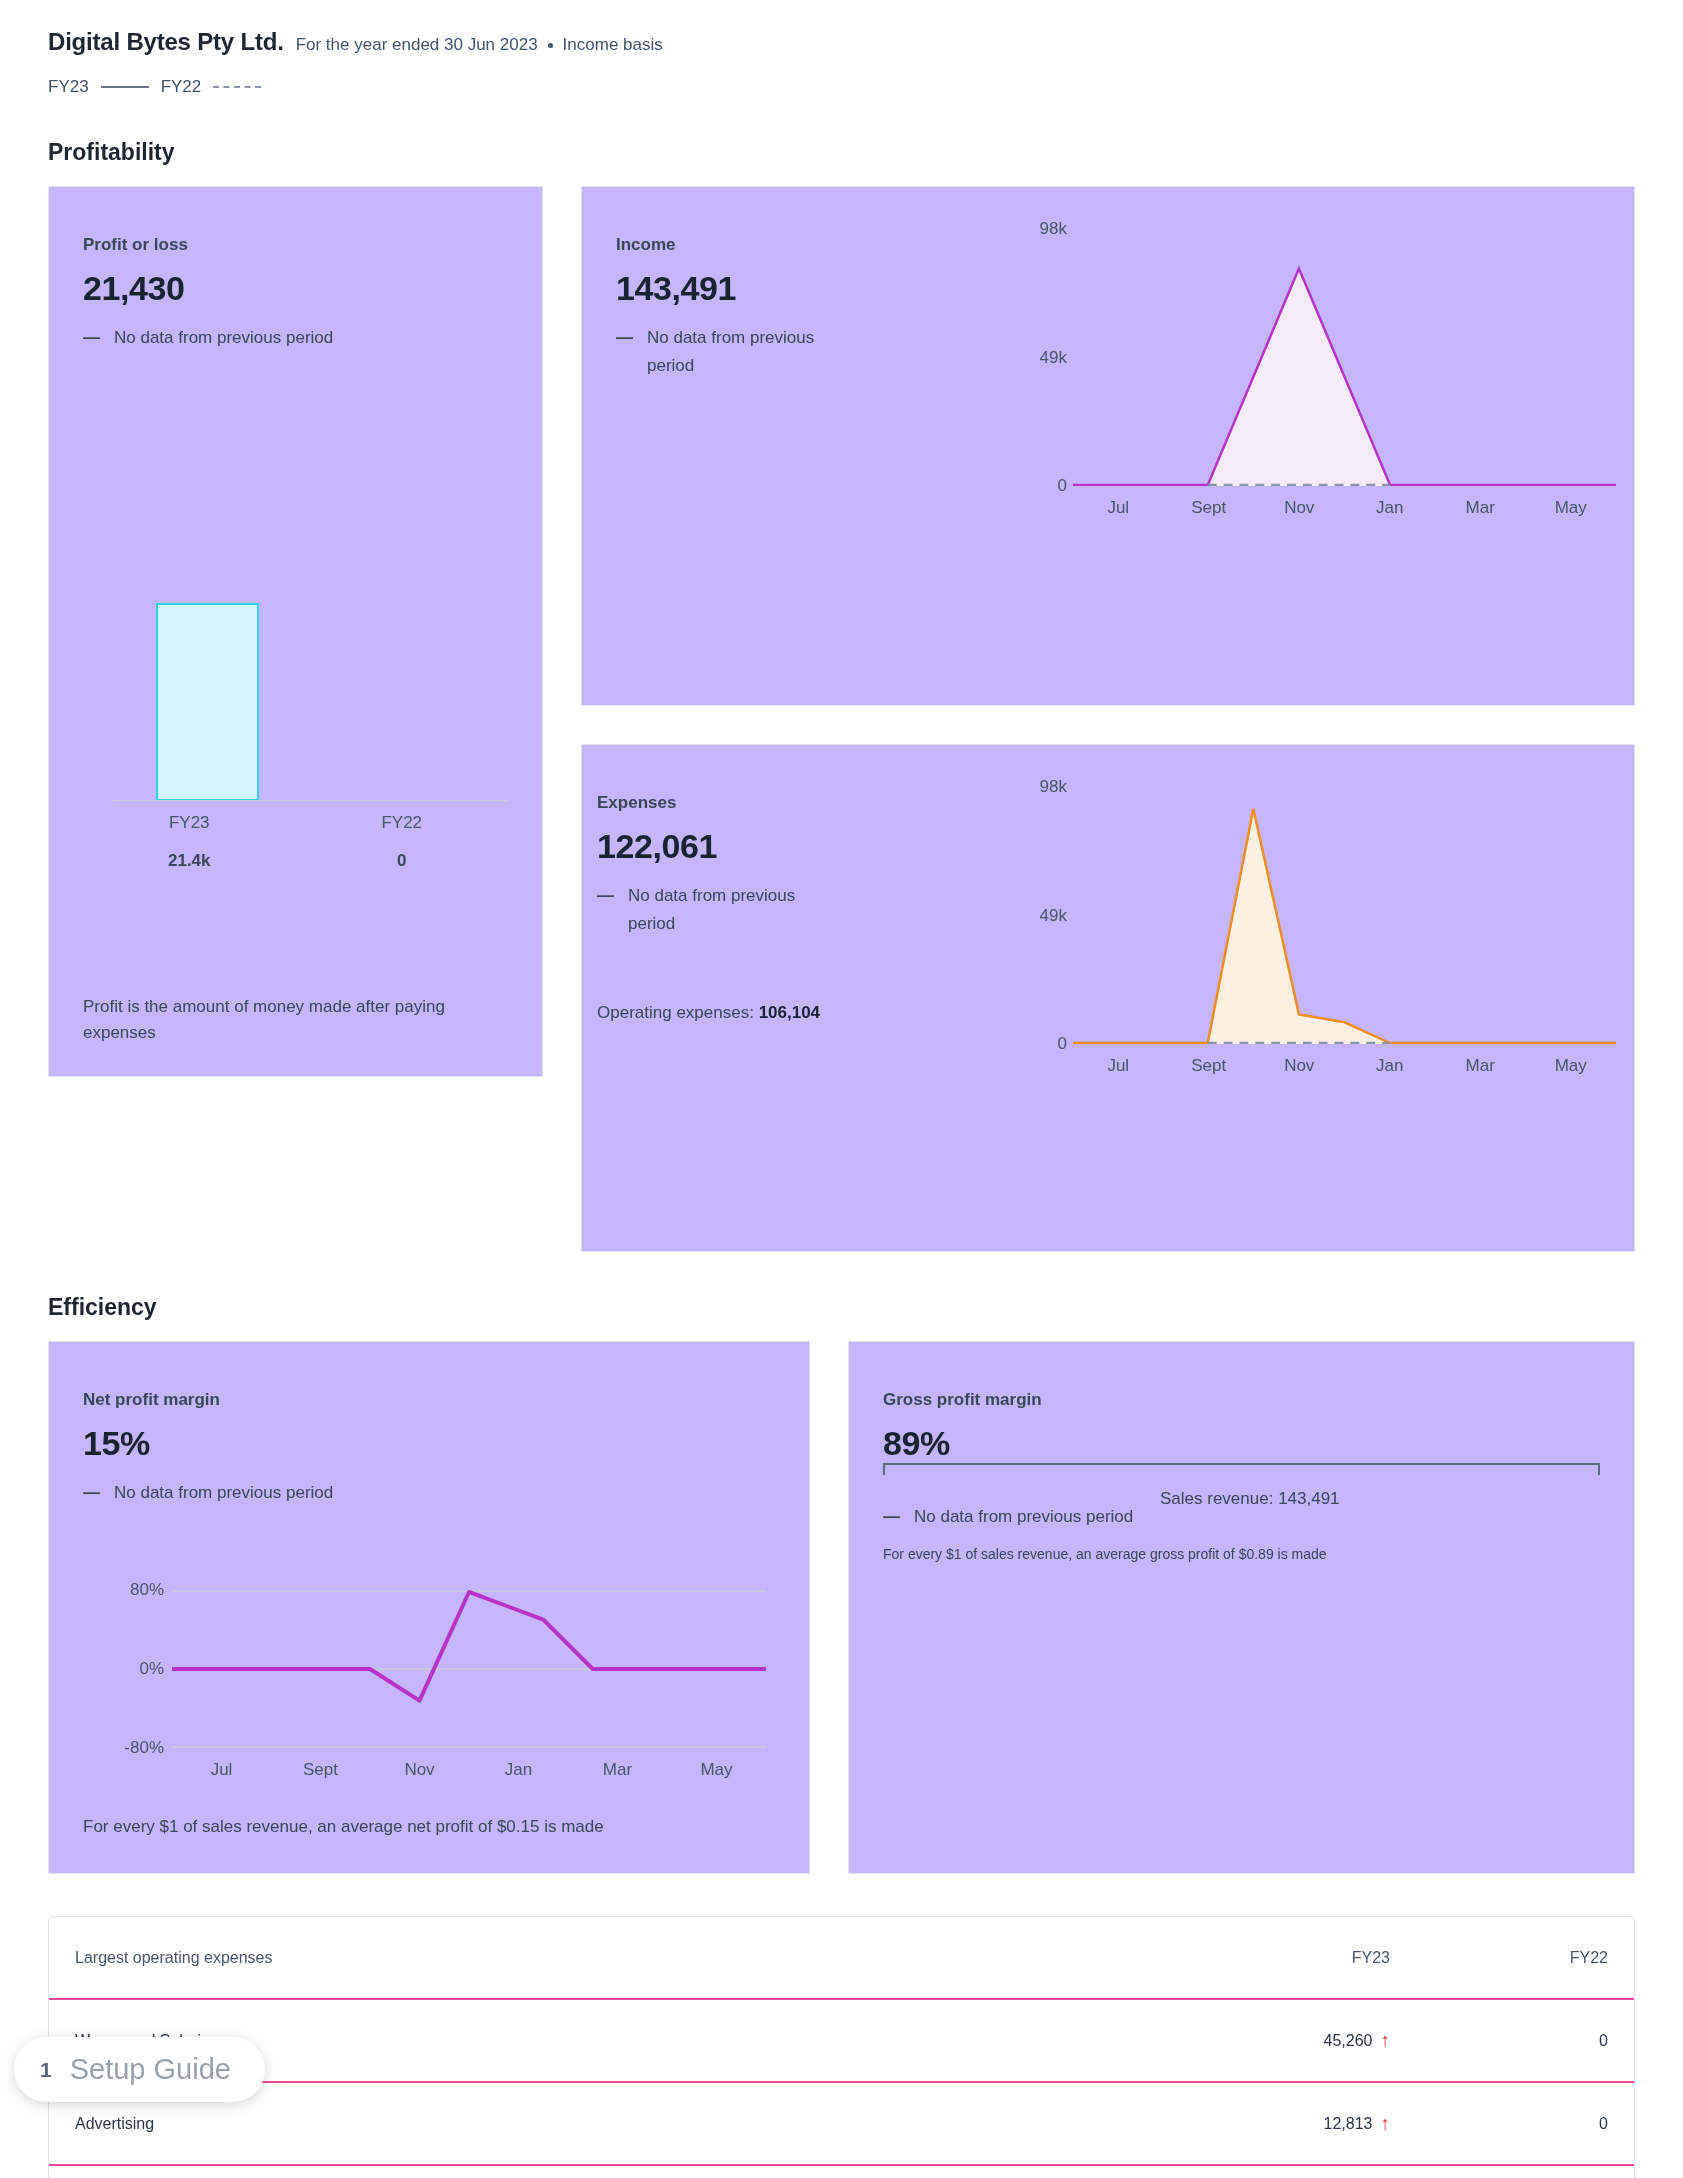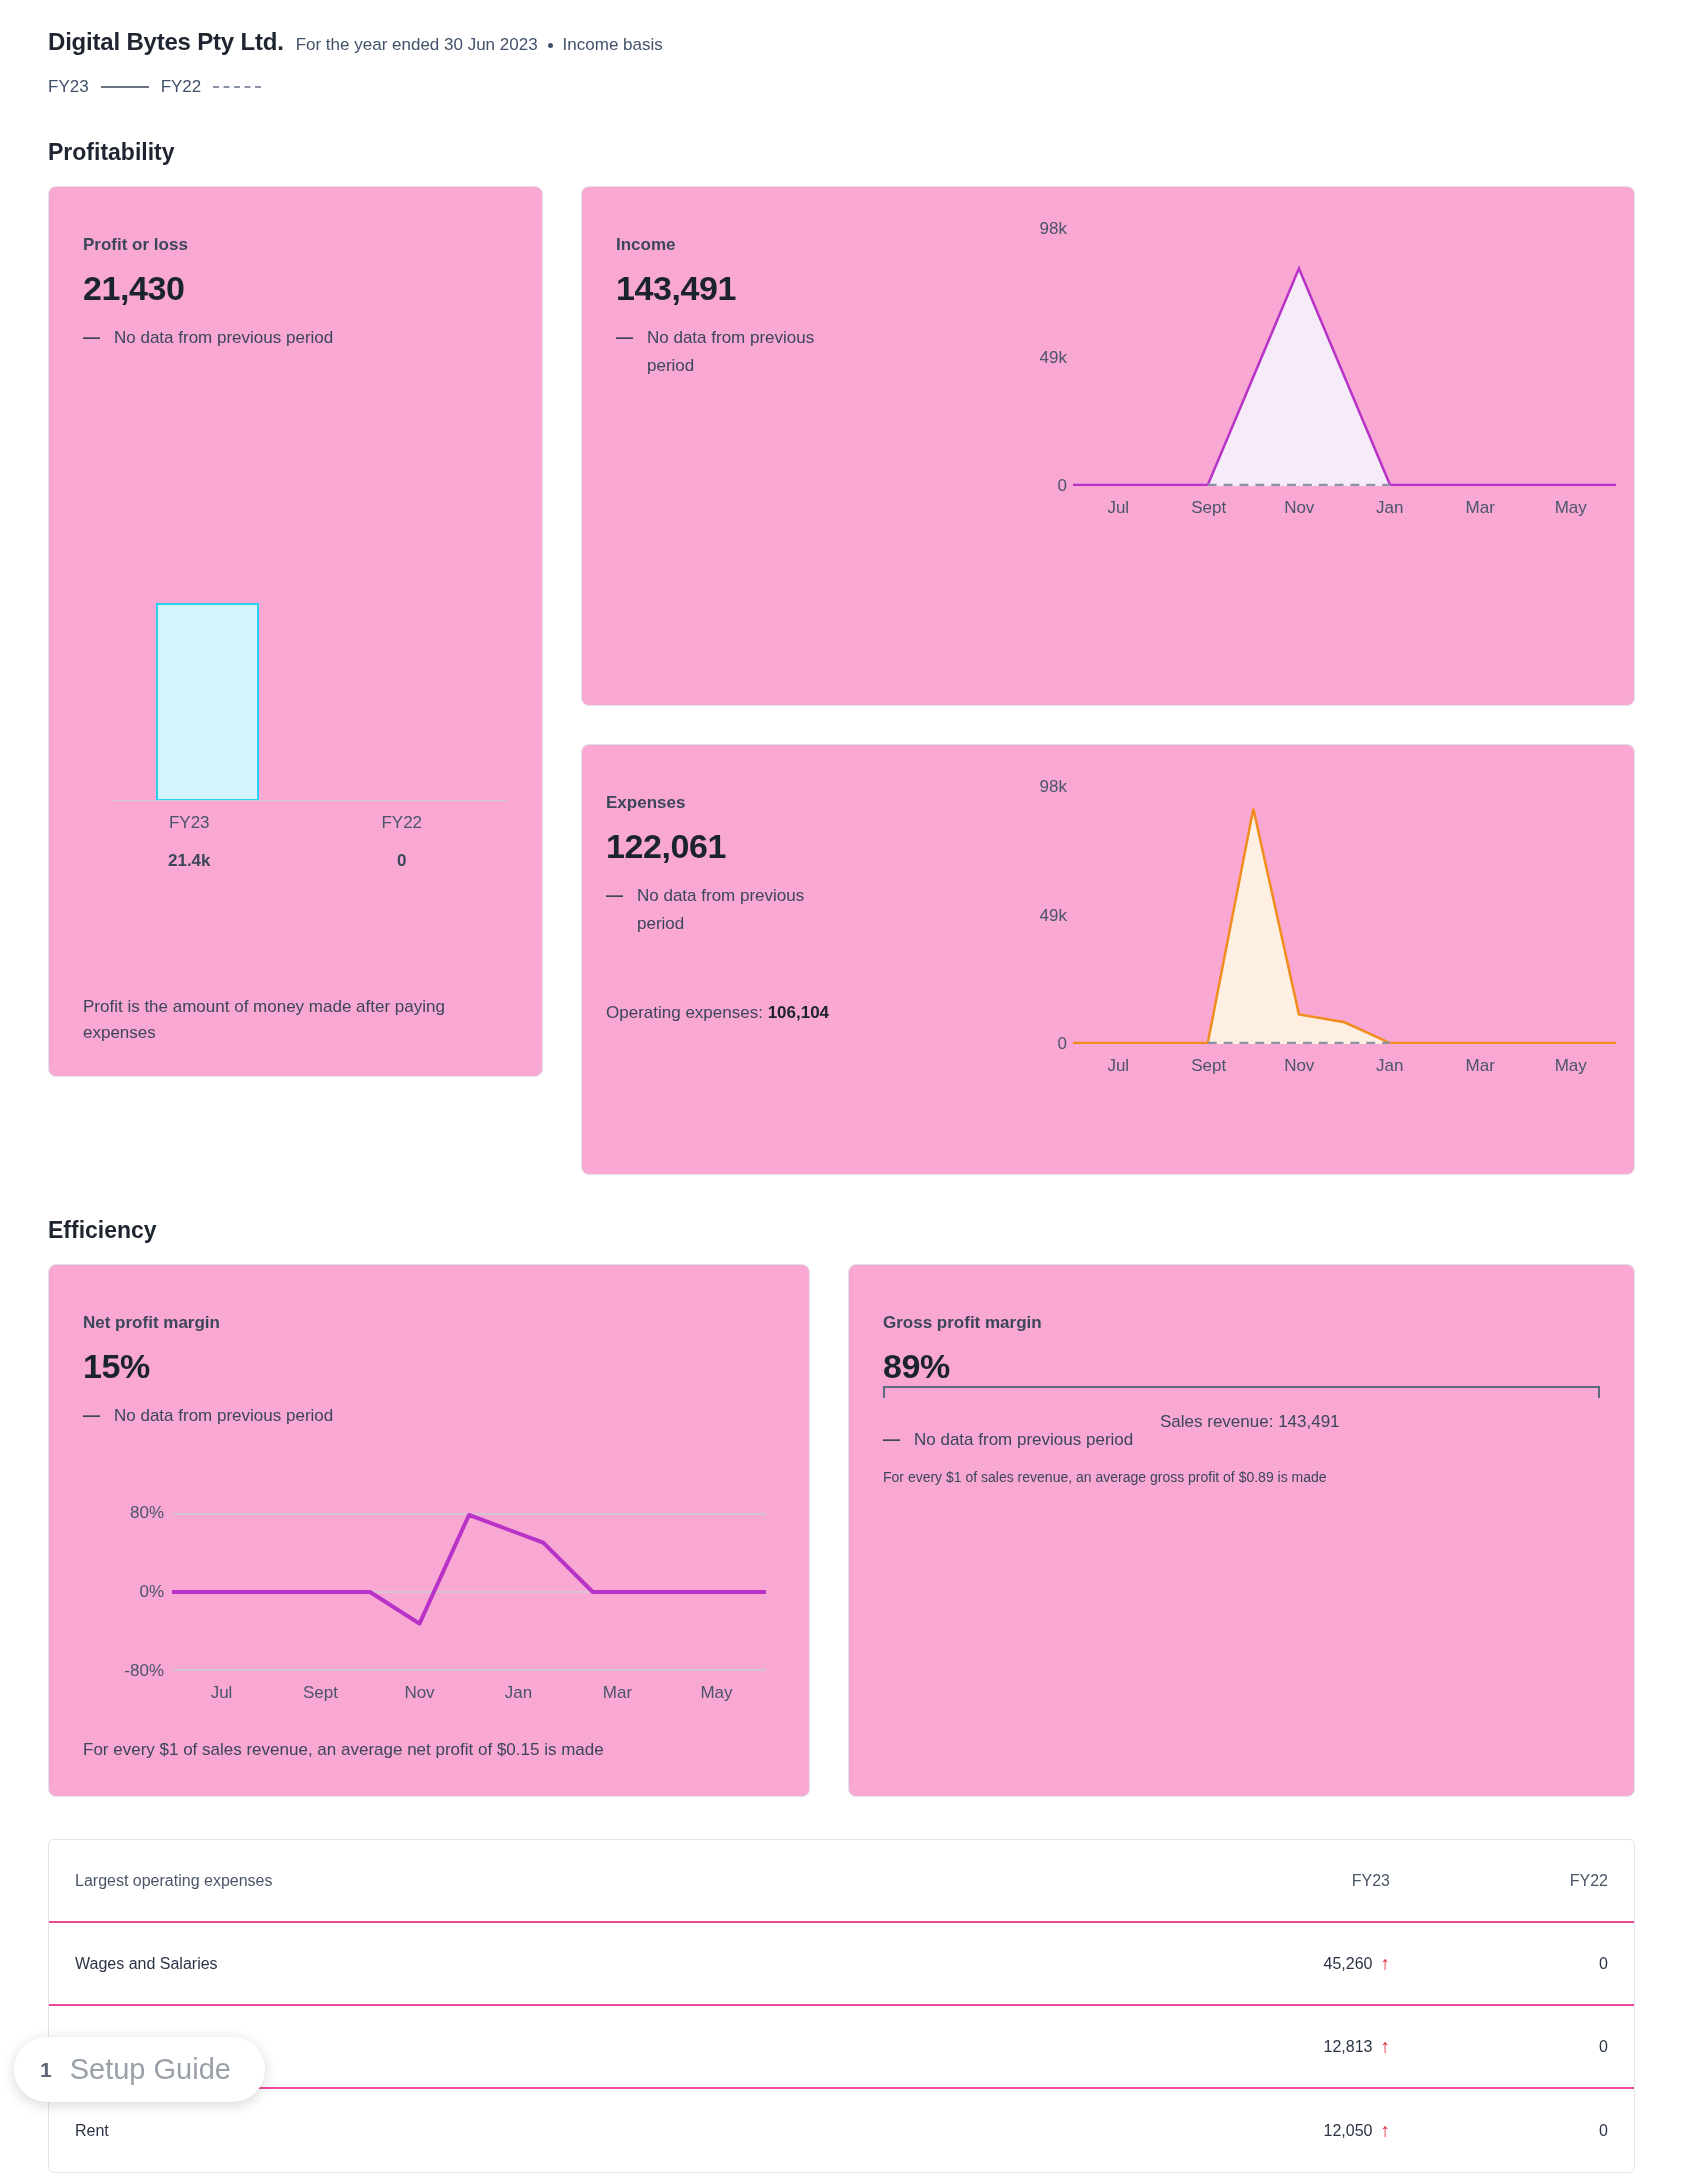--- a/index.html
+++ b/index.html
@@ -22,37 +22,37 @@
   .legend { margin-top: 21px; display: flex; align-items: center; gap: 12px; font-size: 17px; color: #42526b; }
   .legend-line-solid { width: 48px; height: 0; border-top: 2px solid #6b7280; display: inline-block; }
   .legend-line-dashed { width: 48px; height: 0; border-top: 2px dashed #8a94a6; display: inline-block; }
 
   
   .section-title { font-size: 23px; font-weight: bold; color: #1e2430; margin-top: 42px; }
 
   
   .card {
     border: 1px solid #e0e3e8;
-    border-radius: 8px;
-    background: #f9a8d4;
+    border-radius: 1px;
+    background: #c4b5fd;
   }
   .card-label { font-size: 17px; font-weight: bold; color: #3b4757; }
   .card-big { font-size: 34px; font-weight: bold; color: #1b2230; margin-top: 14px; letter-spacing: -0.4px; }
   .nodata { margin-top: 16px; display: flex; gap: 14px; font-size: 17px; color: #3b4757; line-height: 1.65; }
   .nodata .dash { color: #3b4757; font-weight: bold; flex: none; }
   .card-foot { font-size: 17px; color: #3b4757; line-height: 1.55; }
   .kv { font-size: 17px; color: #3b4757; line-height: 1.9; }
   .kv b { font-weight: bold; color: #1b2230; }
 
   
   .prof-row { margin-top: 20px; display: flex; gap: 38px; align-items: flex-start; }
   .card-profit { width: 495px; height: 891px; padding: 48px 34px 34px 34px; position: relative; }
   .right-col { flex: 1; display: flex; flex-direction: column; gap: 38px; }
   .card-income { height: 520px; padding: 48px 34px 0 34px; position: relative; }
-  .card-expenses { height: 431px; padding: 48px 34px 0 24px; position: relative; }
+  .card-expenses { height: 508px; padding: 48px 34px 0 15px; position: relative; }
 
   
   .barchart { position: absolute; left: 34px; right: 34px; top: 416px; height: 238px; }
   .bar-area { position: relative; height: 198px; }
   .bar { position: absolute; bottom: 0; width: 103px; background: #d4f4fb; border: 2px solid #2ad2f0; }
   .bar-axis { position: absolute; left: 30px; right: 0; bottom: 0; height: 1px; background: #c9ced6; }
   .bar-cats { display: flex; margin-top: 12px; }
   .bar-cat { flex: 1; text-align: center; font-size: 17px; color: #4a5568; }
   .bar-vals { display: flex; margin-top: 18px; }
   .bar-val { flex: 1; text-align: center; font-size: 17px; font-weight: bold; color: #3b4757; }

